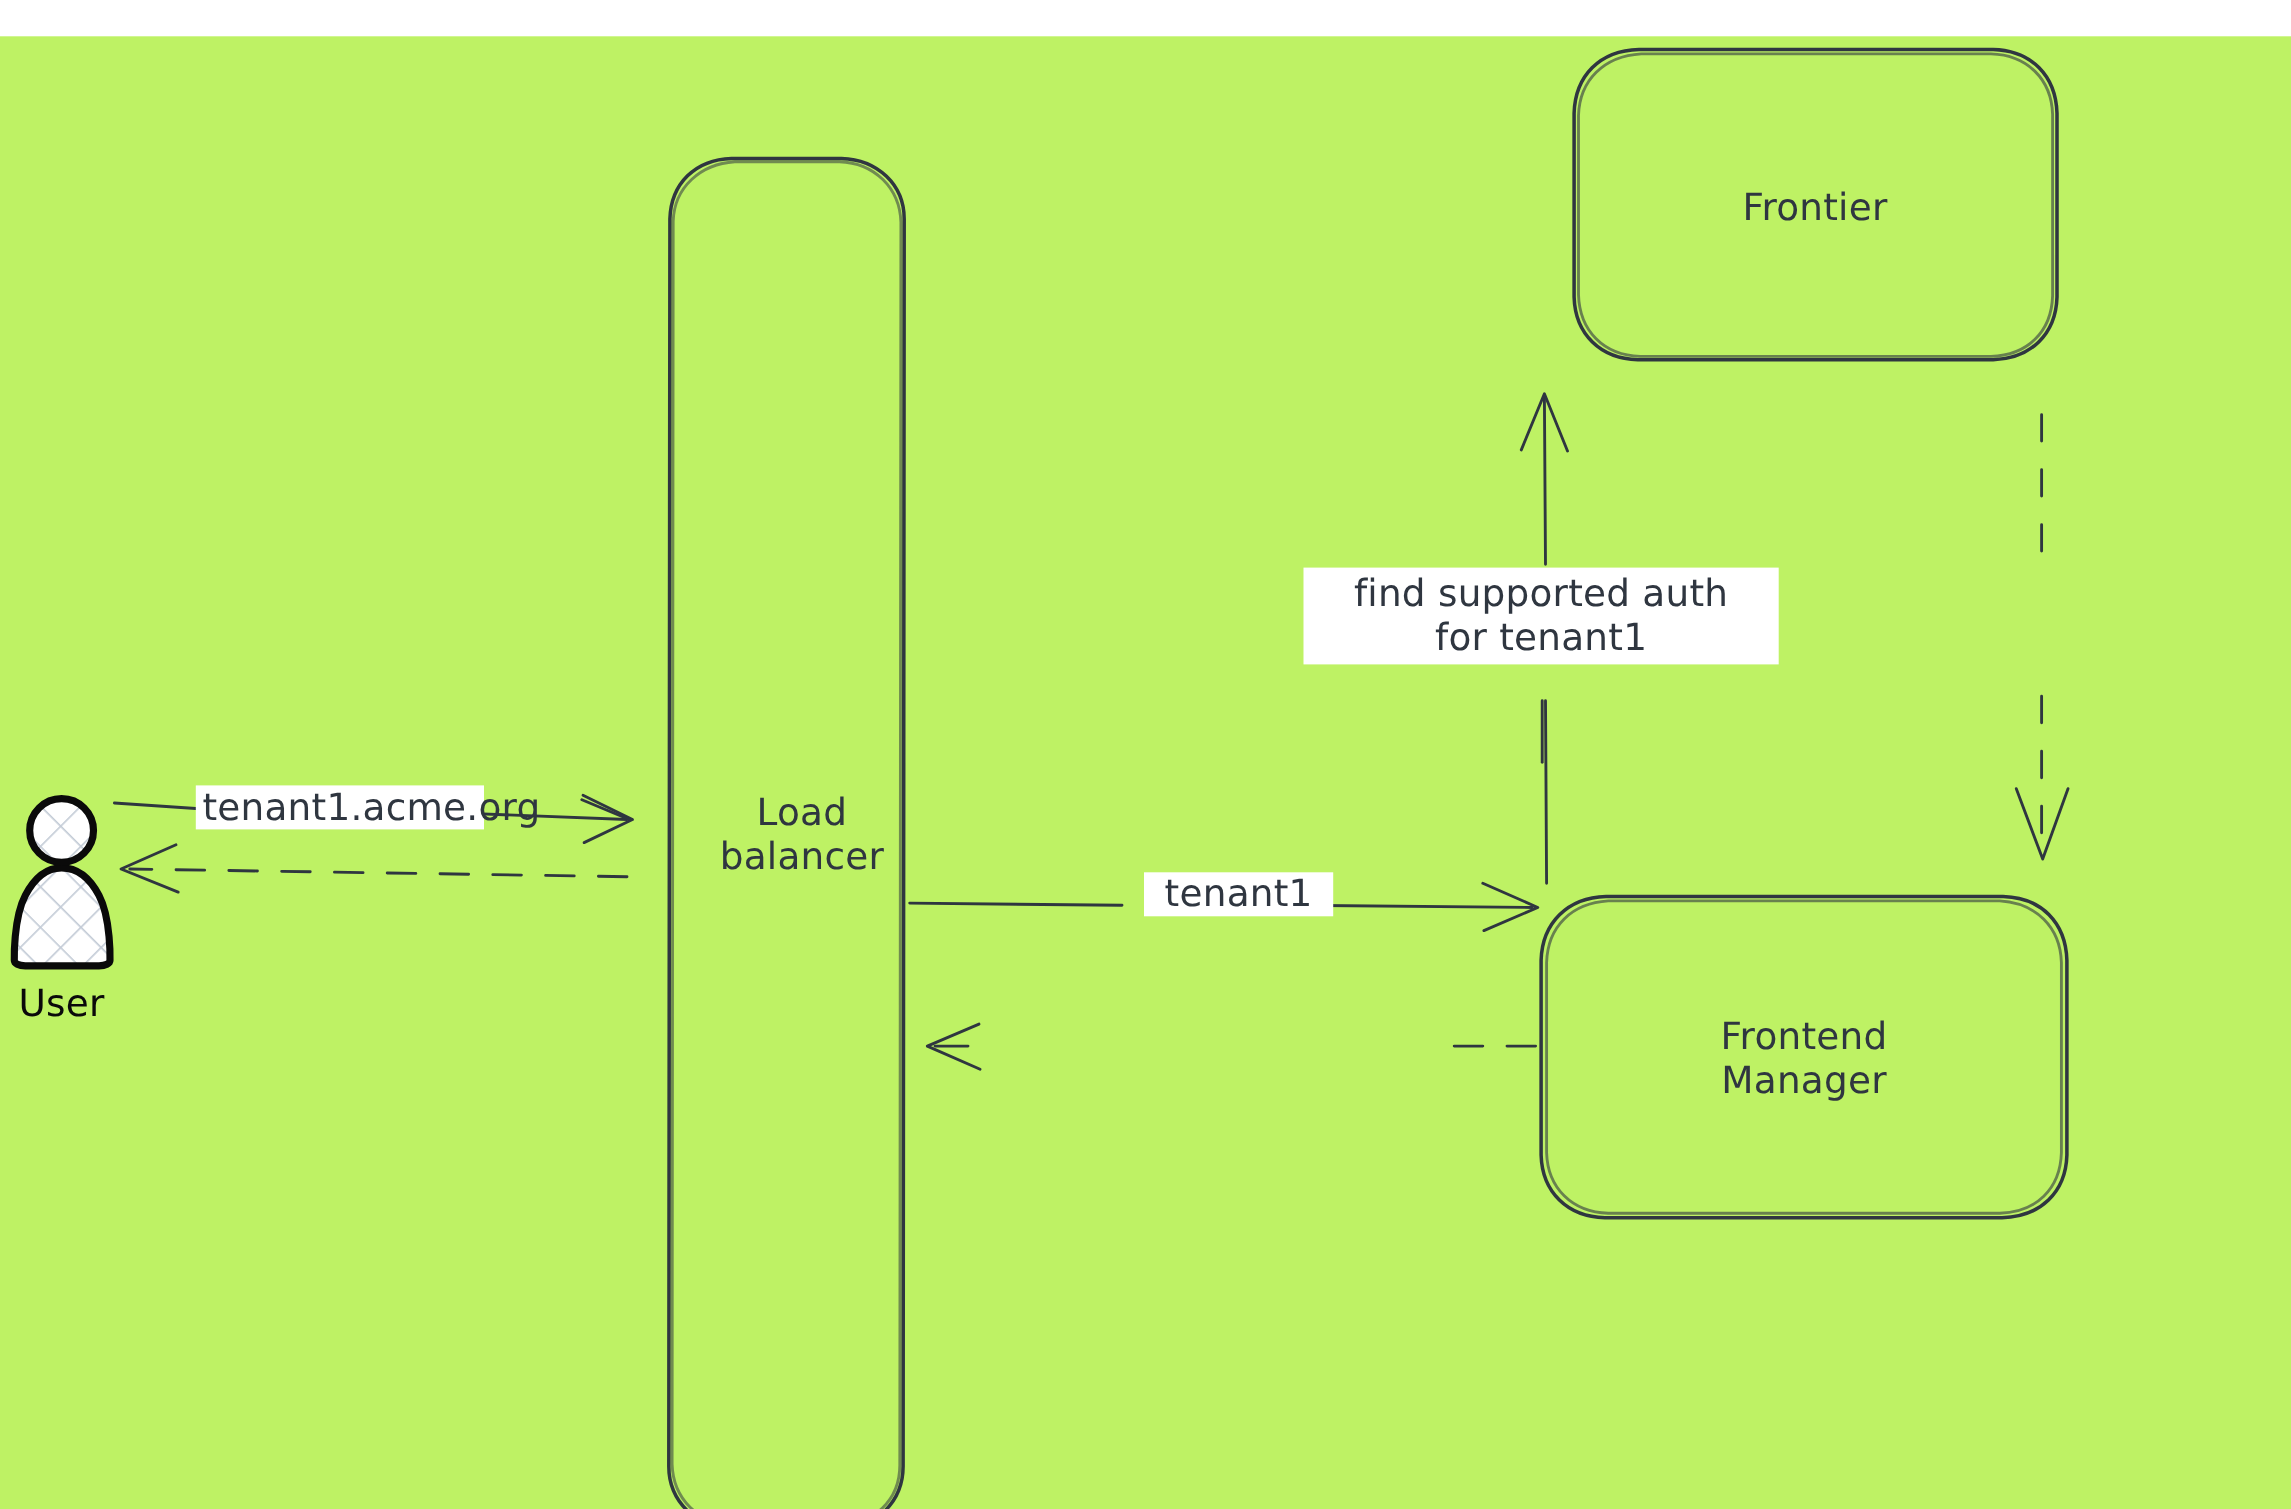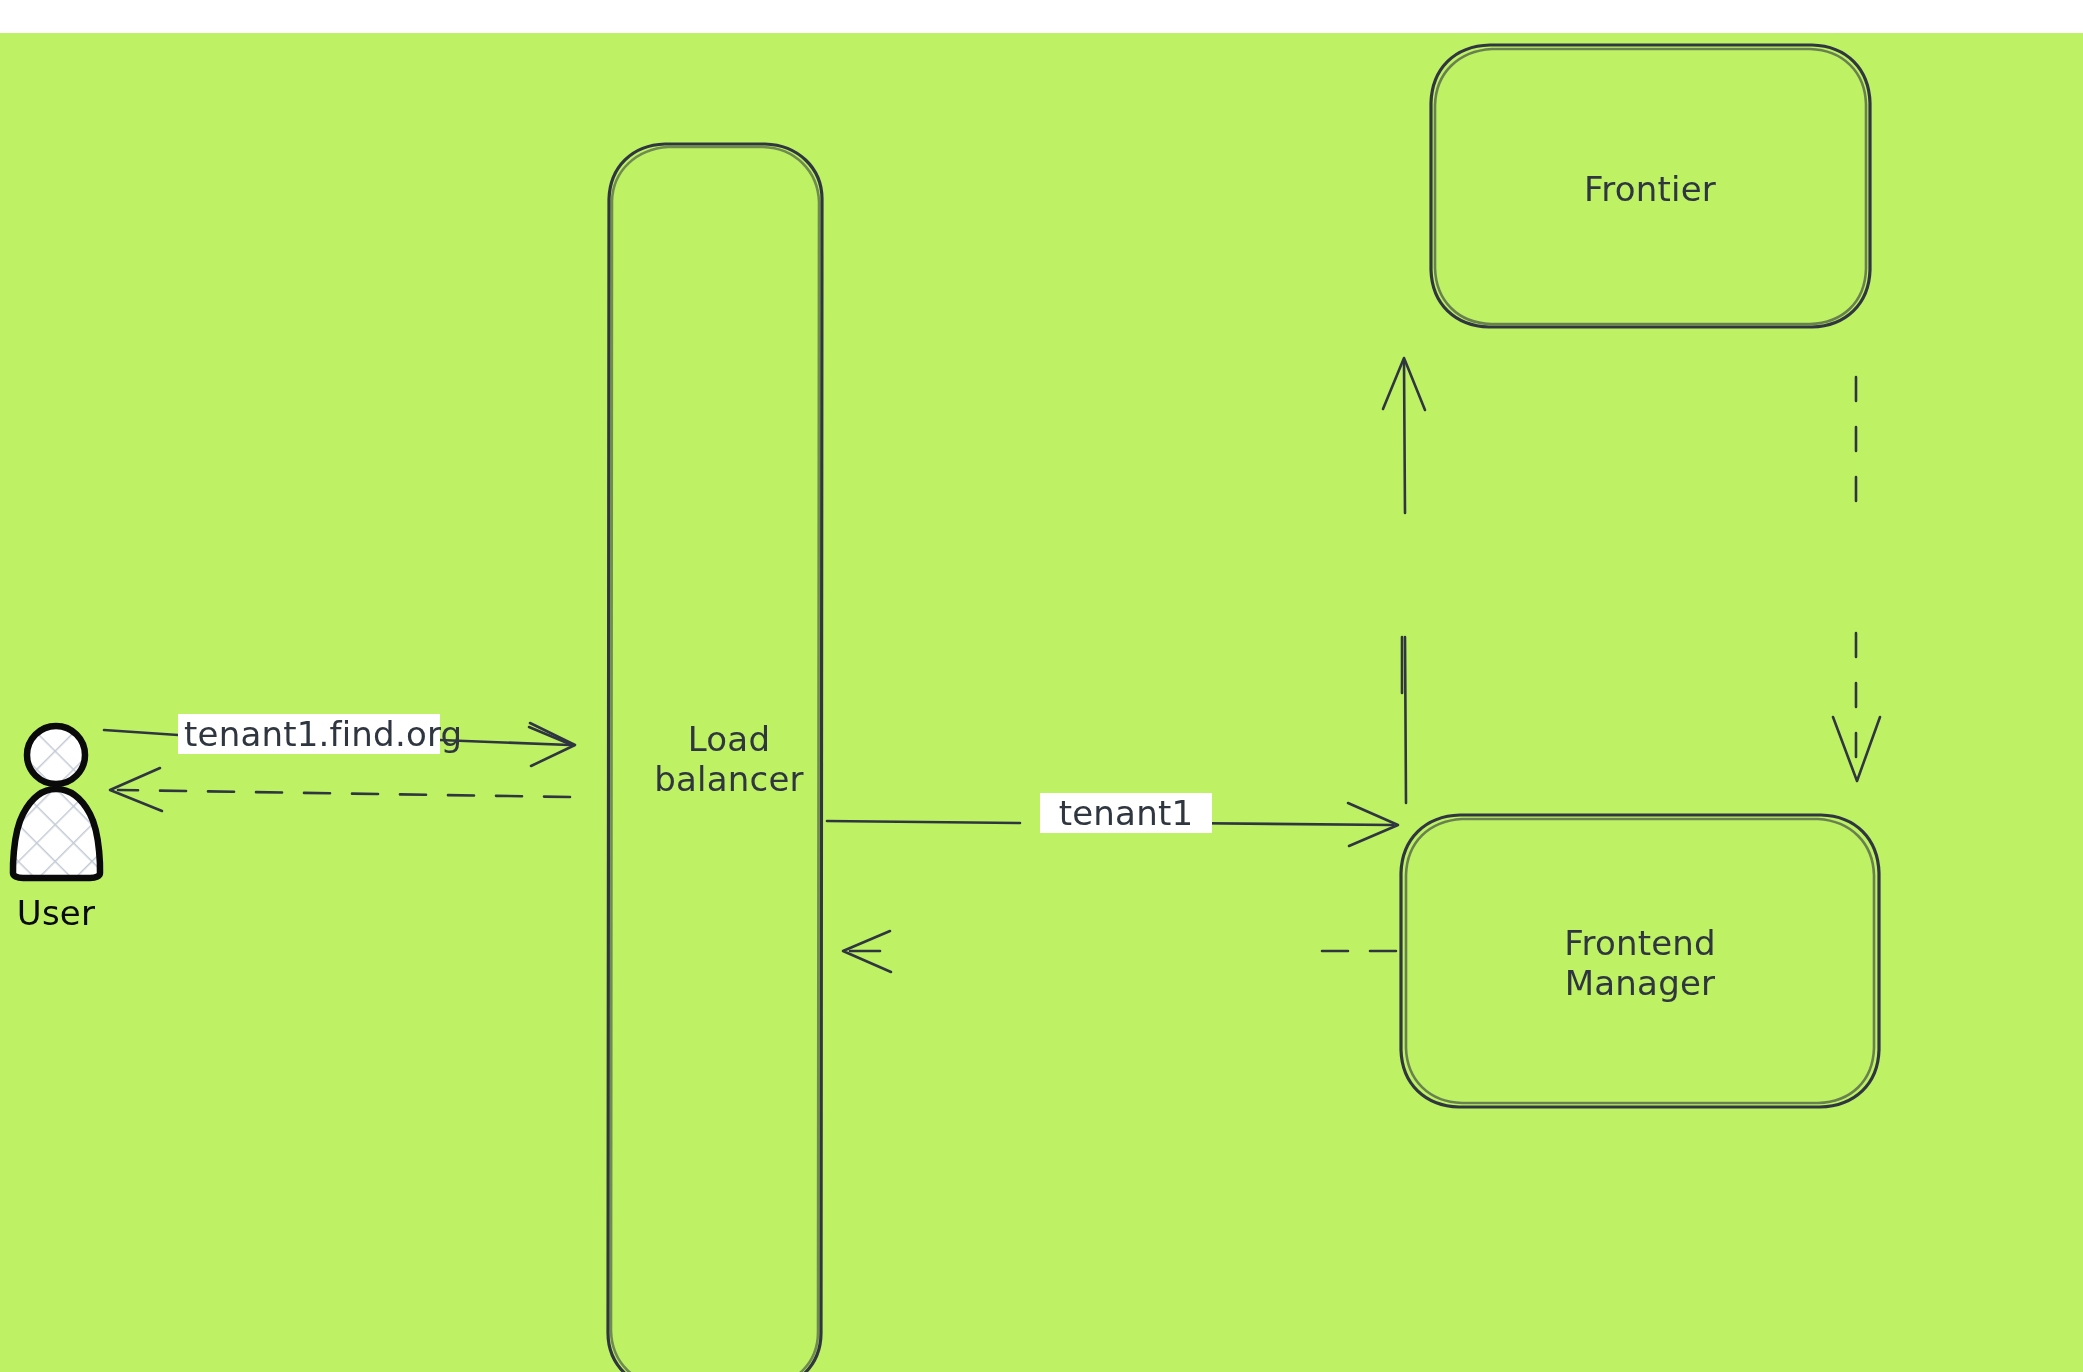--- a/index.html
+++ b/index.html
@@ -254,20 +254,22 @@
   <div class="node-label" id="node-frontier-label">Frontier</div>
 
   <div class="node-label" id="node-frontend-manager-label">Frontend
 Manager</div>
 
   <div class="node-label" id="node-load-balancer-label">Load
 balancer</div>
 
   <div class="actor-label" id="actor-user-label">User</div>
 
-  <div class="edge-label" id="edge-label-tenant-domain">tenant1.find.org</div>
+  <div class="edge-label" id="edge-label-tenant-domain">tenant1.acme.org</div>
 
   <div class="edge-label" id="edge-label-tenant1">tenant1</div>
 
 
+  <div class="edge-label" id="edge-label-find-auth">find supported auth
+for tenant1</div>
 
 
 </div>
 
 </body></html>

